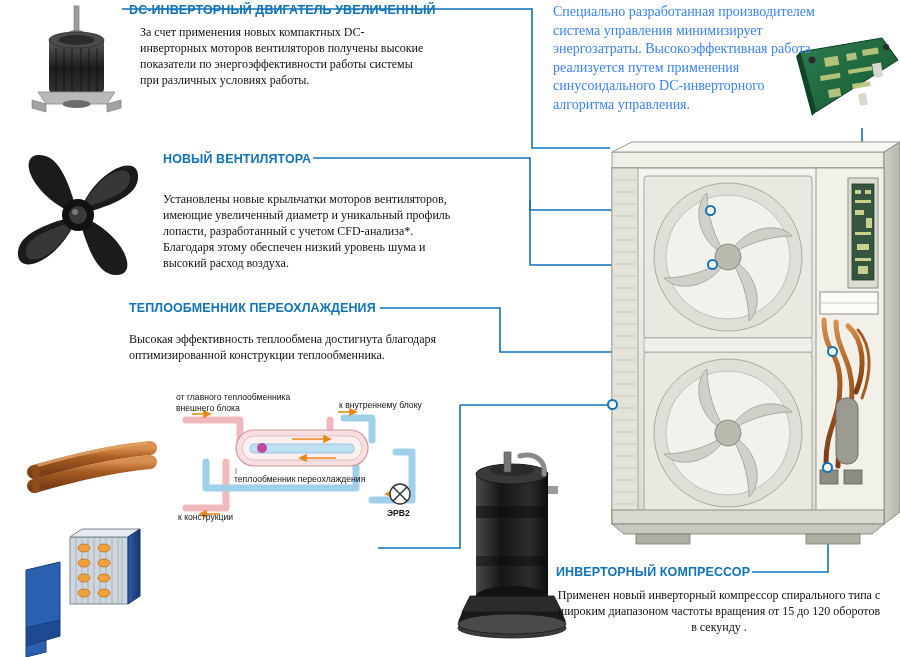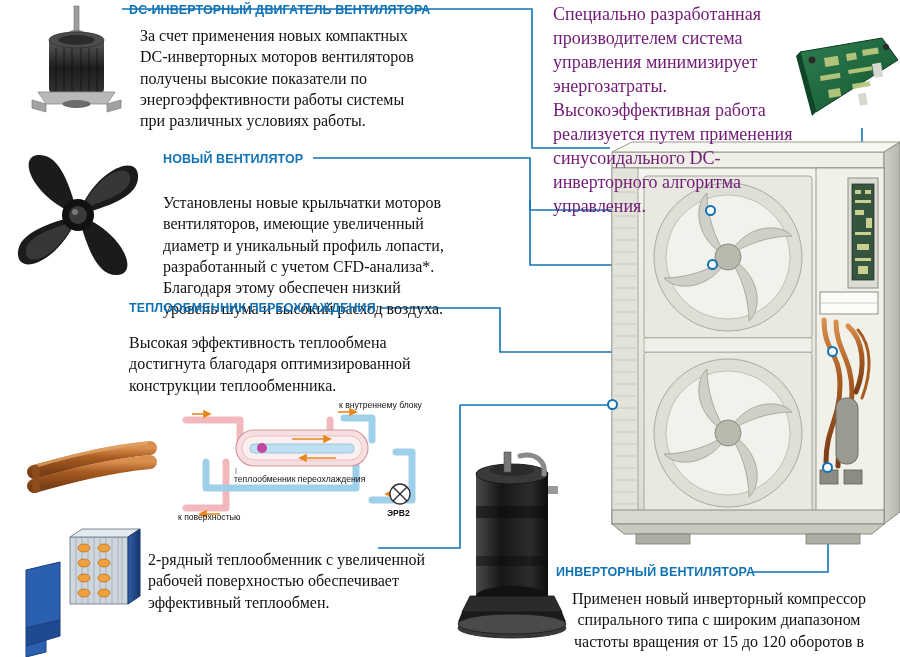--- a/index.html
+++ b/index.html
@@ -29,27 +29,27 @@
     color: #1173b6;
     font-family: "Liberation Sans", sans-serif;
     font-size: 12.5px;
     font-weight: bold;
     letter-spacing: 0.1px;
     white-space: nowrap;
   }
   .callout-body {
     color: #111111;
     font-family: "Liberation Serif", serif;
-    font-size: 16px;
+    font-size: 12px;
     line-height: 1.33;
   }
   .plain-body {
-    color: #701a75;
+    color: #3b82f6;
     font-family: "Liberation Serif", serif;
-    font-size: 18px;
+    font-size: 14px;
     line-height: 1.33;
   }
   .diagram-label {
     position: absolute;
     font-family: "Liberation Sans", sans-serif;
     font-size: 8.6px;
     color: #111;
     line-height: 1.25;
   }
   .node-dot {
@@ -393,41 +393,44 @@
   <div class="node-dot" style="left:707px; top:259px;"></div>
   <div class="node-dot" style="left:827px; top:346px;"></div>
   <div class="node-dot" style="left:607px; top:399px;"></div>
   <div class="node-dot" style="left:822px; top:462px;"></div>
 
   <div class="callout" style="left:553px; top:3px; width:268px;">
     <div class="plain-body">Специально разработанная производителем система управления минимизирует энергозатраты. Высокоэффективная  работа реализуется путем применения синусоидального DC-инверторного алгоритма управления.</div>
   </div>
 
   <div class="callout" style="left:129px; top:3px; width:300px;">
-    <div class="callout-title">DC-ИНВЕРТОРНЫЙ ДВИГАТЕЛЬ ВЕНТИЛЯТОРА</div>
+    <div class="callout-title">DC-ИНВЕРТОРНЫЙ ДВИГАТЕЛЬ УВЕЛИЧЕННЫЙ</div>
     <div class="callout-body" style="margin-top:8px; margin-left:11px; width:288px;">За счет применения новых компактных DC-инверторных моторов вентиляторов получены высокие показатели по энергоэффективности работы системы при различных условиях работы.</div>
   </div>
 
   <div class="callout" style="left:163px; top:152px; width:300px;">
-    <div class="callout-title">НОВЫЙ ВЕНТИЛЯТОР</div>
+    <div class="callout-title">НОВЫЙ ВЕНТИЛЯТОРА</div>
     <div class="callout-body" style="margin-top:26px; width:292px;">Установлены новые крыльчатки моторов вентиляторов, имеющие увеличенный диаметр и уникальный профиль лопасти, разработанный с учетом CFD-анализа*. Благодаря этому обеспечен низкий уровень шума и высокий расход воздуха.</div>
   </div>
 
   <div class="callout" style="left:129px; top:301px; width:320px;">
     <div class="callout-title">ТЕПЛООБМЕННИК ПЕРЕОХЛАЖДЕНИЯ</div>
     <div class="callout-body" style="margin-top:17px; width:310px;">Высокая эффективность теплообмена достигнута благодаря оптимизированной конструкции теплообменника.</div>
   </div>
 
+  <div class="diagram-label" style="left:176px; top:392px; width:128px;">
+    <span>от главного теплообменника</span><br>
+    <span>внешнего блока</span>
+  </div>
   <div class="diagram-label" style="left:339px; top:400px;text-align:right;">к внутреннему блоку</div>
   <div class="diagram-label" style="left:234px; top:474px;">теплообменник переохлаждения</div>
-  <div class="diagram-label" style="left:178px; top:512px;">к поверхностью</div>
+  <div class="diagram-label" style="left:178px; top:512px;">к конструкции</div>
   <div class="diagram-label" style="left:387px; top:508px; font-weight:bold;">ЭРВ2</div>
 
   <div class="callout" style="left:148px; top:540px; width:300px;">
-    <div class="callout-body" style="margin-top:9px; width:290px;">2-рядный теплообменник с увеличенной рабочей поверхностью обеспечивает эффективный теплообмен.</div>
   </div>
 
   <div class="callout" style="left:556px; top:565px; width:330px;">
-    <div class="callout-title">ИНВЕРТОРНЫЙ ВЕНТИЛЯТОРА</div>
+    <div class="callout-title">ИНВЕРТОРНЫЙ КОМПРЕССОР</div>
     <div class="callout-body" style="margin-top:9px; width:326px;text-align:center;">Применен новый инверторный компрессор спирального типа с широким диапазоном частоты вращения от 15 до 120 оборотов в секунду .</div>
   </div>
 
 </div>
 
 </body></html>

